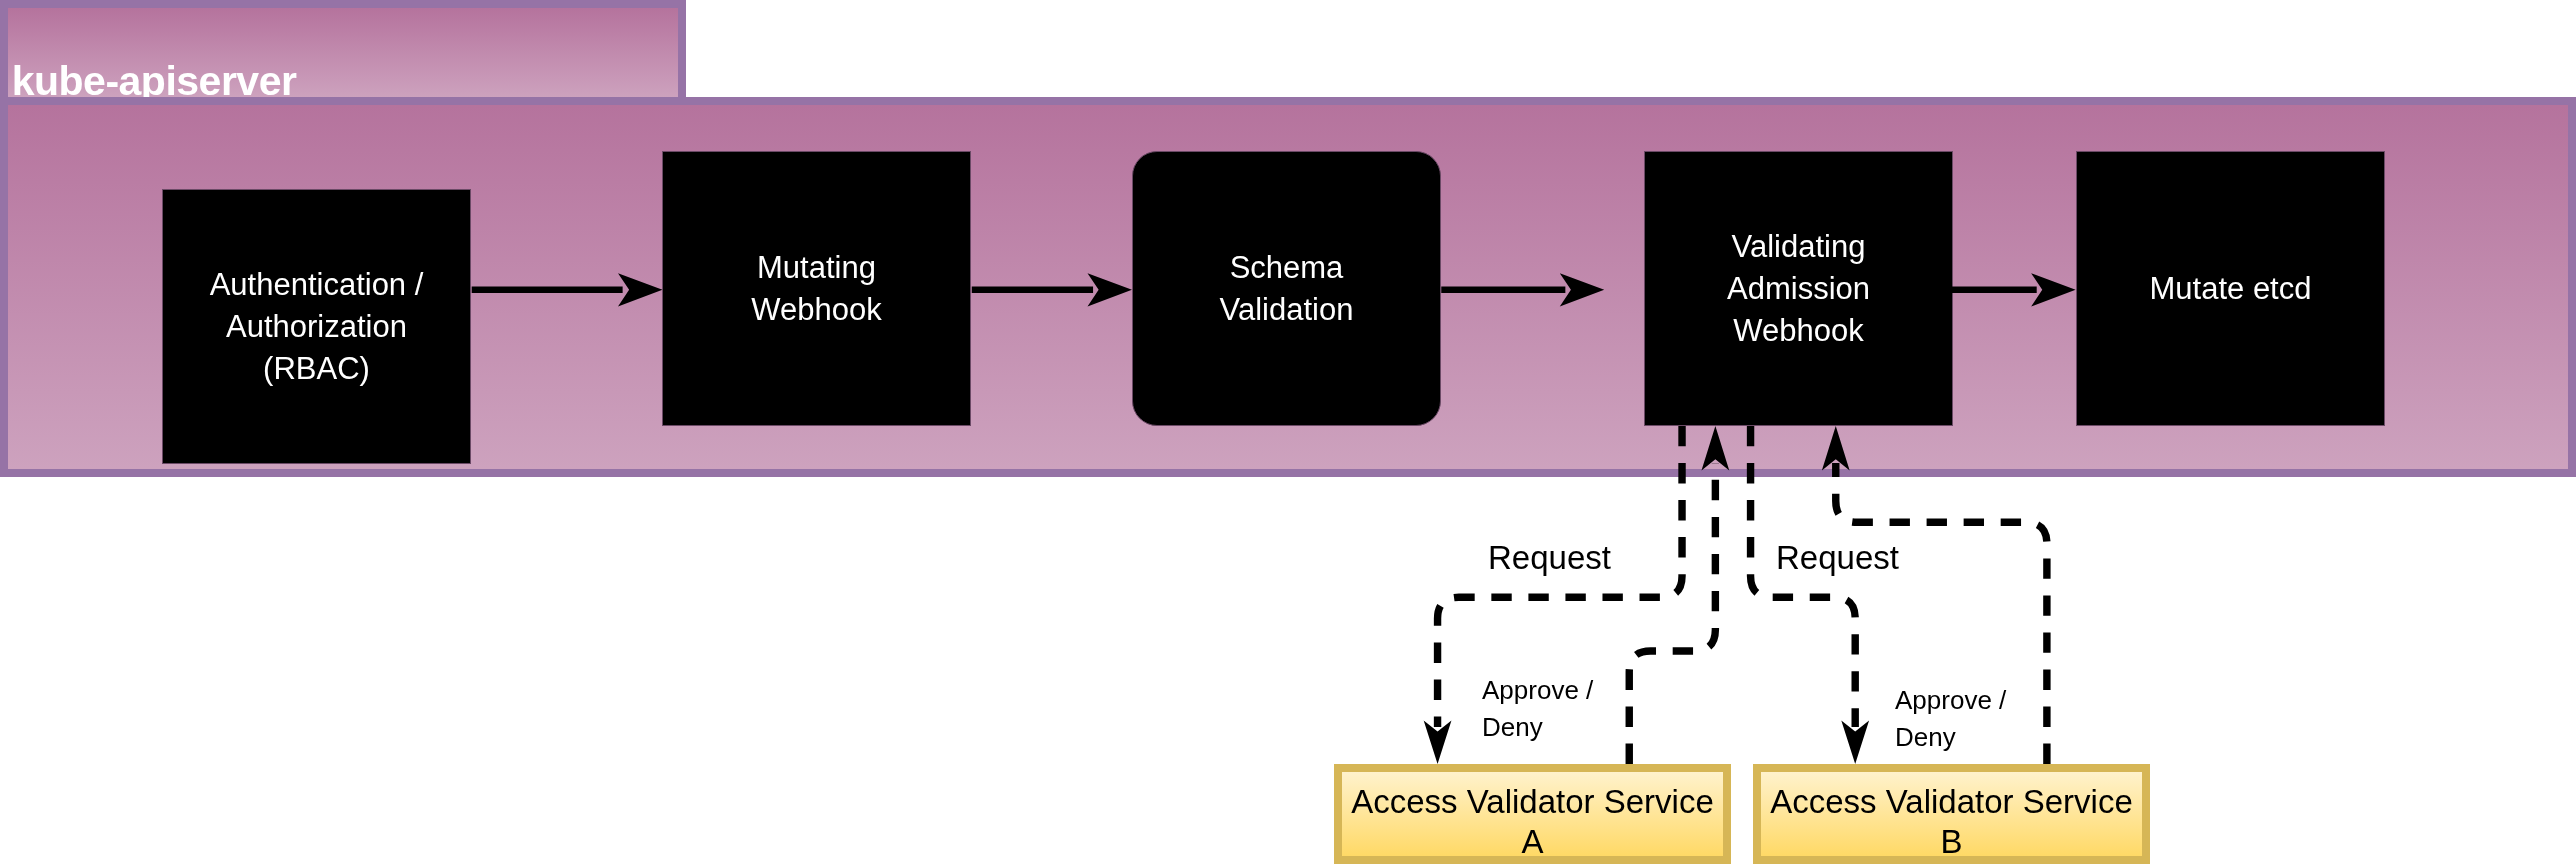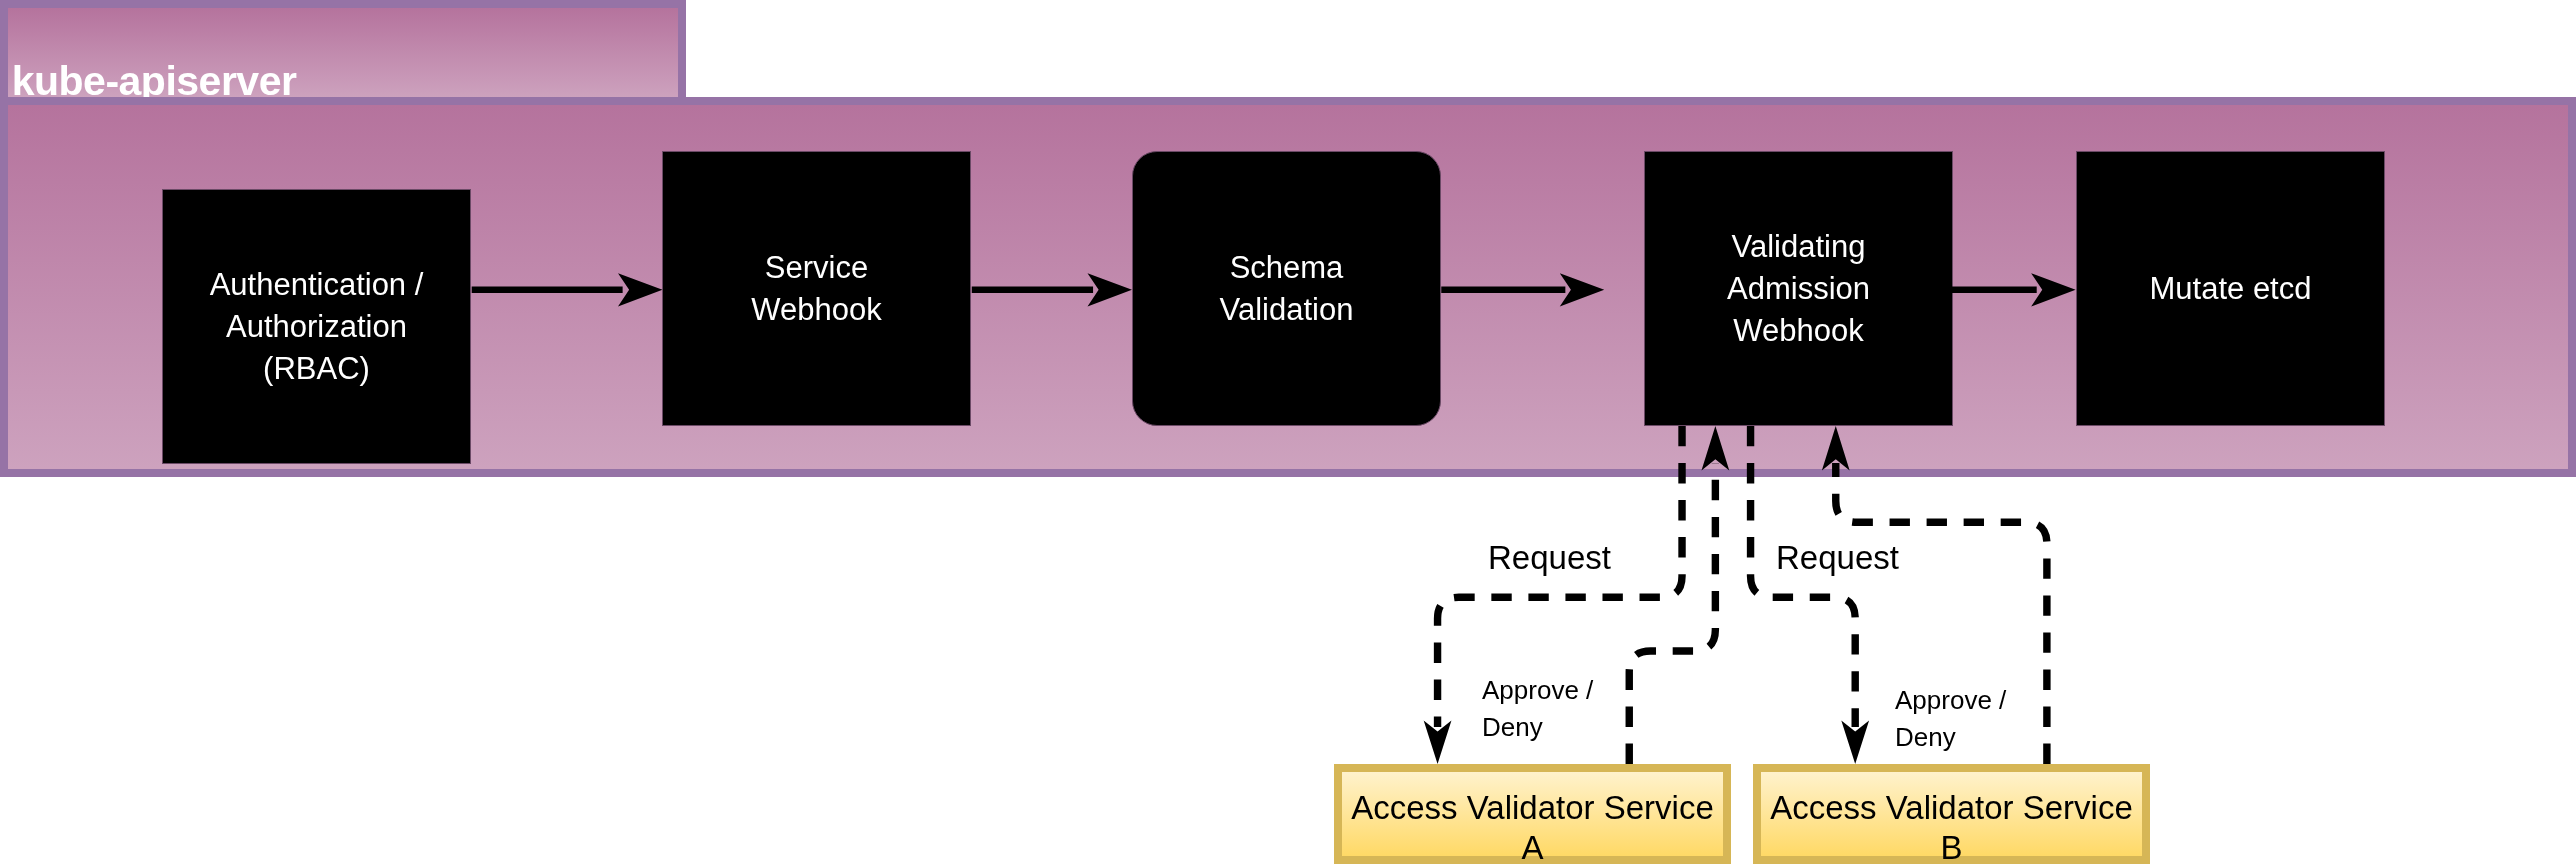--- a/index.html
+++ b/index.html
@@ -19,21 +19,21 @@
     position: absolute; top: 151px; width: 309px; height: 275px;
     background: #000000; box-sizing: border-box; border: 0.9px solid #6b4a66;
     display: flex; align-items: center; justify-content: center; text-align: center;
     color: #ffffff; font-size: 31px; line-height: 42px; white-space: pre-line;
   }
   .service {
     position: absolute; top: 764px; height: 100px; width: 397px; box-sizing: border-box;
     border: 8.3px solid #d6b656;
     background: linear-gradient(to bottom, #fff2cc 0%, #ffd966 100%);
     color: #000000; font-size: 33px; line-height: 40px; text-align: center;
-    padding-top: 16px; white-space: pre-line;
+    padding-top: 10px; white-space: pre-line;
   }
   .label { position: absolute; color: #000000; white-space: nowrap; }
   .request-label { font-size: 33px; line-height: 44px; }
   .approve-label { font-size: 26px; line-height: 37px; text-align: left; white-space: pre-line; }
   svg#connectors { position: absolute; left: 0; top: 0; width: 2576px; height: 864px; pointer-events: none; }
   svg#connectors path.dash { fill: none; stroke: #000; stroke-width: 8; stroke-dasharray: 22 18; }
   svg#connectors path.flow { fill: none; stroke: #000; stroke-width: 7; }
   svg#connectors path.head { fill: #000; stroke: none; }
 </style>
 </head>
@@ -41,21 +41,21 @@
 
 <div id="title-box" class="container">
   <div id="title-text">kube-apiserver</div>
 </div>
 
 <div id="main-box" class="container"></div>
 
 <div class="stage" style="left:162px;margin-top:38px;">Authentication /
 Authorization
 (RBAC)</div>
-<div class="stage" style="left:662px;">Service
+<div class="stage" style="left:662px;">Mutating
 Webhook</div>
 <div class="stage" style="left:1132px;border-radius:25px;">Schema
 Validation</div>
 <div class="stage" style="left:1644px;">Validating
 Admission
 Webhook</div>
 <div class="stage" style="left:2076px;">Mutate etcd</div>
 
 <div class="service" style="left:1334px;">Access Validator Service
 A</div>

